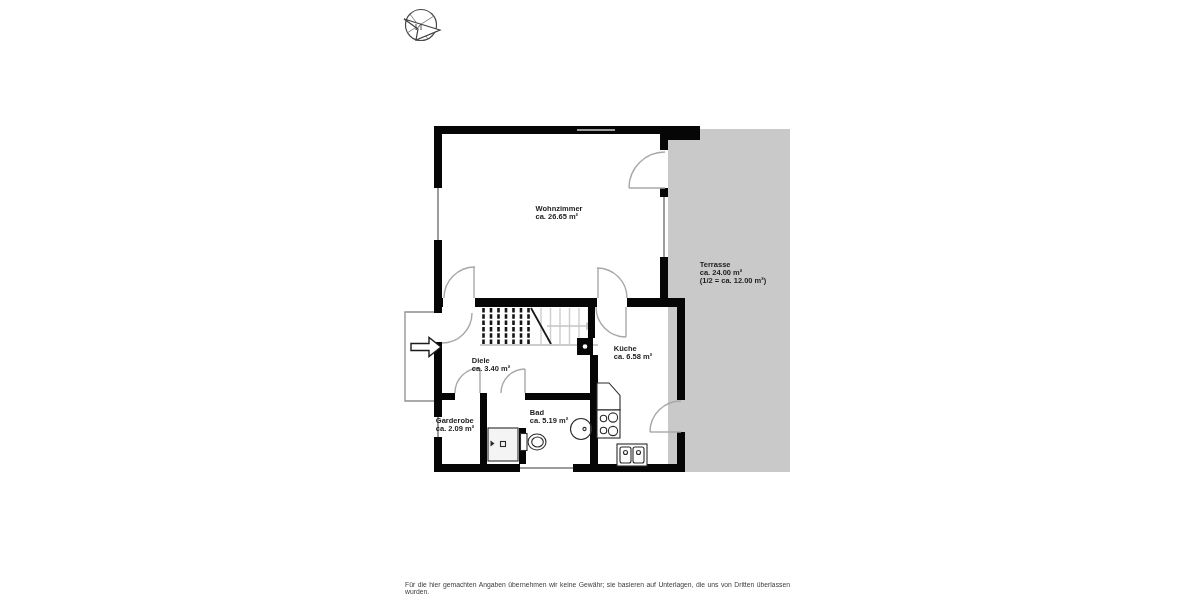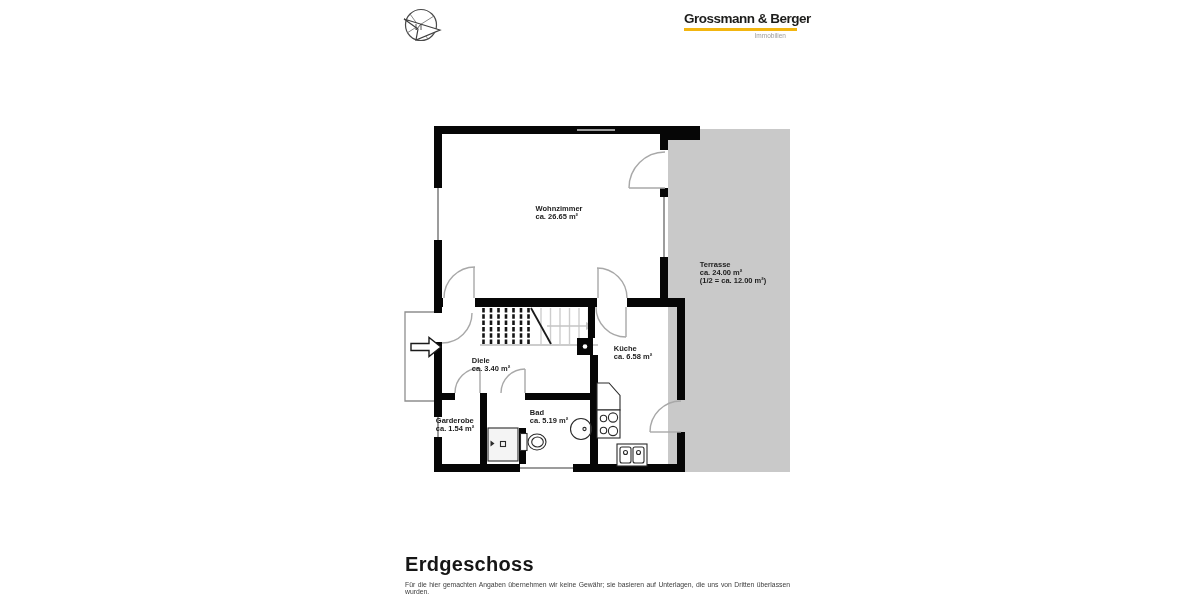--- a/index.html
+++ b/index.html
@@ -166,25 +166,19 @@
   <div class="room-label" style="left:491px;top:357px">
     <div>Diele</div>
     <div>ca. 3.40 m²</div>
   </div>
   <div class="room-label" style="left:549px;top:409px">
     <div>Bad</div>
     <div>ca. 5.19 m²</div>
   </div>
   <div class="room-label" style="left:455px;top:417px">
     <div>Garderobe</div>
-    <div>ca. 1.54 m²</div>
+    <div>ca. 2.09 m²</div>
   </div>
 
-  <div class="logo">
-    <div class="logo-title">Grossmann &amp; Berger</div>
-    <div class="logo-underline" style="background: rgb(242, 181, 15);"></div>
-    <div class="logo-subtitle">Immobilien</div>
-  </div>
 
-  <div class="floor-title">Erdgeschoss</div>
   <div class="disclaimer">Für die hier gemachten Angaben übernehmen wir keine Gewähr; sie basieren auf Unterlagen, die uns von Dritten überlassen wurden.</div>
 
 </div>
 
 </body></html>

